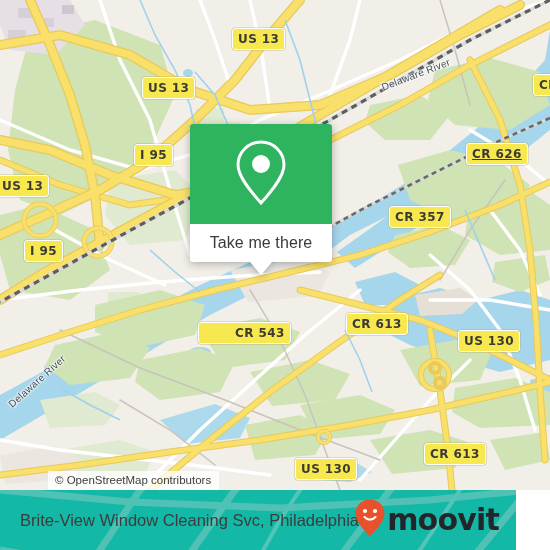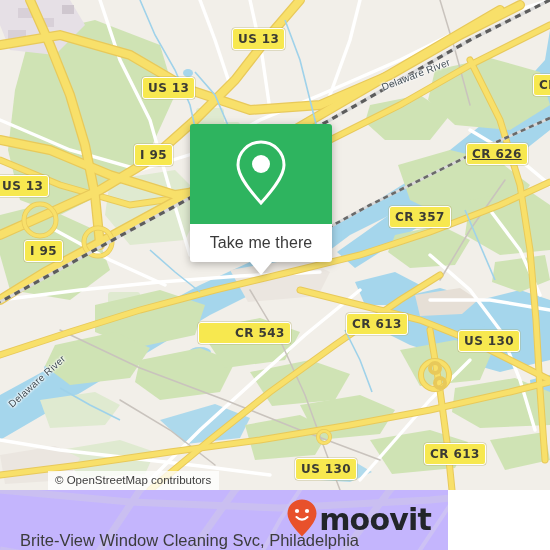--- a/index.html
+++ b/index.html
@@ -86,23 +86,23 @@
     font-size:11.5px;
     color:#3d3d3d;
     z-index:50;
     font-family:"Liberation Sans", sans-serif;
     margin-left:48px;
   }
 
   
   #footer {
     position:absolute; left:0; top:490px;
-    width:448px; height:60px;
-    background:#c4b5fd;
-    display:flex; align-items:flex-end;
+    width:516px; height:60px;
+    background:#14b8a6;
+    display:flex; align-items:center;
     overflow:hidden;
   }
   #footer-watermark {
     position:absolute; left:0; top:-60px; width:550px; height:180px;
     opacity:.30; pointer-events:none;
   }
   #footer-title {
     position:relative;
     margin-left:20px;
     font-size:16.5px;

